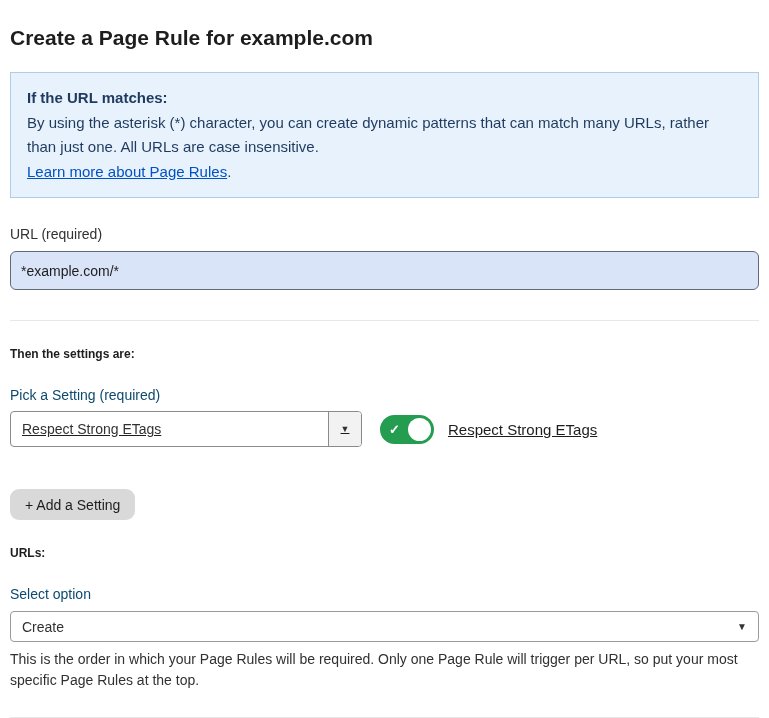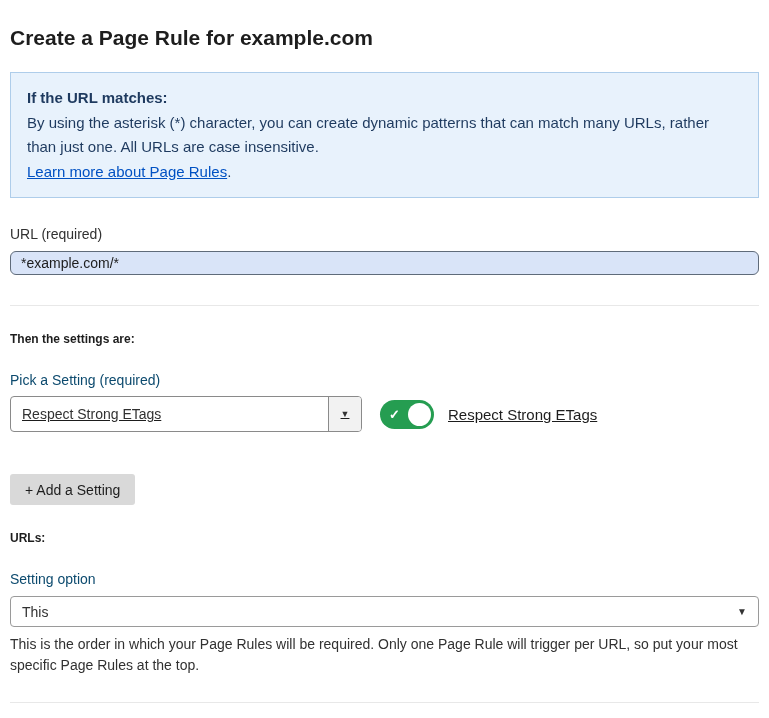--- a/index.html
+++ b/index.html
@@ -36,21 +36,21 @@
   .field-label {
     display: block;
     margin-top: 28px;
     font-size: 14px;
     color: #313131;
   }
 
   .url-input {
     margin-top: 9px;
     width: 100%;
-    height: 24px;
+    height: 39px;
     background: #d9e4f8;
     border: 1px solid #5f6b7a;
     border-radius: 6px;
     padding: 0 10px;
     font-size: 14px;
     font-family: "Liberation Sans", sans-serif;
     color: #1d1d1d;
   }
 
   .divider {
@@ -132,21 +132,21 @@
     border-radius: 50%;
     background: #ffffff;
   }
 
   .toggle-label { margin-left: 14px; font-size: 15px; color: #1d1d1d; }
 
   .btn {
     height: 31px;
     padding: 0 15px;
     border: none;
-    border-radius: 3px;
+    border-radius: 9px;
     font-size: 14px;
     font-family: "Liberation Sans", sans-serif;
     cursor: pointer;
   }
   .btn.gray { background: #d9d9d9; color: #1d1d1d; }
 
   .add-setting { margin-top: 42px; display: block; }
 
   .order-select {
     margin-top: 9px;
@@ -207,24 +207,24 @@
       <span class="check">✓</span>
       <span class="knob"></span>
     </div>
     <span class="toggle-label">Respect Strong ETags</span>
   </div>
 
   <button class="btn gray add-setting">+ Add a Setting</button>
 
   <h2 class="section-heading">URLs:</h2>
 
-  <label class="sub-label">Setting option</label>
+  <label class="sub-label">Select option</label>
 
   <div class="order-select">
-    <span class="value">This</span>
+    <span class="value">Create</span>
     <span class="caret">▼</span>
   </div>
 
   <p class="help-text">This is the order in which your Page Rules will be required. Only one Page Rule will trigger per URL, so put your most specific Page Rules at the top.</p>
 
   <hr class="divider actions-divider">
 
   
 
 </div>

